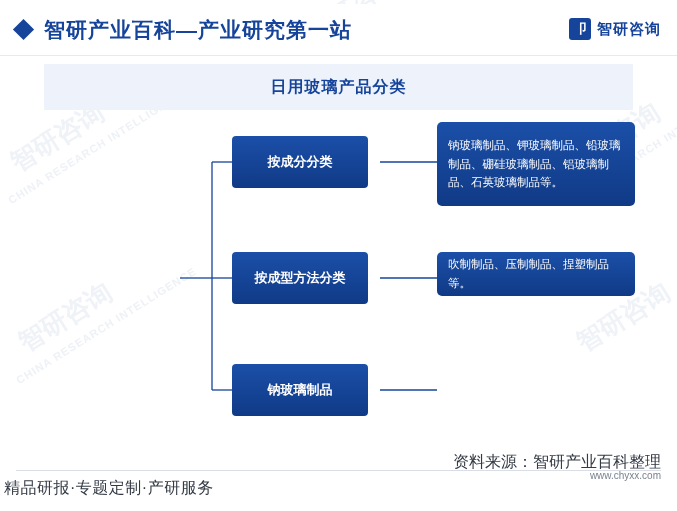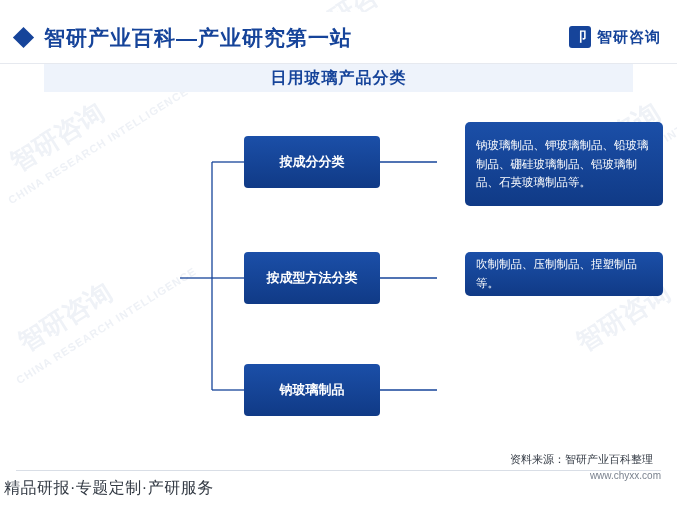--- a/index.html
+++ b/index.html
@@ -31,21 +31,21 @@
     color: #eff2f7;
     font-weight: bold;
     user-select: none;
     white-space: nowrap;
   }
   .wm-rot { transform: rotate(-32deg); transform-origin: left top; }
 
   
   .header {
     position: absolute;
-    left: 0; top: 12px;
+    left: 0; top: 4px;
     width: 677px; height: 52px;
     background: #ffffff;
     border-bottom: 1px solid #e6e9ef;
   }
   .diamond {
     position: absolute;
     left: 16px; top: 18px;
     width: 15px; height: 15px;
     background: #16449a;
     transform: rotate(45deg);
@@ -80,21 +80,21 @@
     font-size: 15px;
     font-weight: bold;
     color: #16449a;
     letter-spacing: 1px;
   }
 
   
   .title-band {
     position: absolute;
     left: 44px; top: 64px;
-    width: 589px; height: 28px;
+    width: 589px; height: 46px;
     background: #eef3fb;
     display: flex;
     align-items: center;
     justify-content: center;
   }
   .title-band-text {
     font-size: 16px;
     font-weight: bold;
     color: #16449a;
     letter-spacing: 1px;
@@ -122,41 +122,40 @@
     border-radius: 4px;
   }
   .node-root {
     left: 44px; top: 152px;
     width: 136px; height: 52px;
     background: linear-gradient(180deg,#1b4fa8 0%, #103a86 100%);
     font-size: 13px;
   }
   .node-mid {
     width: 136px; height: 52px;
-    left: 244px;
+    left: 232px;
     background: linear-gradient(180deg,#1b4fa8 0%, #103a86 100%);
     font-size: 13px;
   }
   .node-mid-0 { top: 36px; }
   .node-mid-1 { top: 152px; }
   .node-mid-2 { top: 264px; }
 
   .node-leaf {
     width: 198px;
     left: 437px;
     background: linear-gradient(180deg,#1b4fa8 0%, #103a86 100%);
     font-size: 11.5px;
     font-weight: normal;
     line-height: 1.62;
     padding: 9px 11px;
     text-align: left;
     justify-content: flex-start;
     color: #ffffff;
     border-radius: 5px;
-    margin-left: 28px;
   }
   .node-leaf-0 { top: 22px; height: 84px; }
   .node-leaf-1 { top: 152px; height: 44px; }
   .node-leaf-2 { top: 248px; height: 84px; }
 
   
   .footer-rule {
     position: absolute;
     left: 16px; top: 470px;
     width: 645px;
@@ -164,22 +163,22 @@
   }
   .footer-left {
     position: absolute;
     left: 4px; top: 478px;
     font-size: 16px;
     color: #333a44;
     letter-spacing: 0.5px;
   }
   .source {
     position: absolute;
-    right: 24px; top: 452px;
-    font-size: 11px;
+    right: 16px; top: 452px;
+    font-size: 16px;
     color: #333a44;
   }
   .site {
     position: absolute;
     right: 16px; top: 470px;
     font-size: 10px;
     color: #7a828e;
   }
 </style>
 </head>

